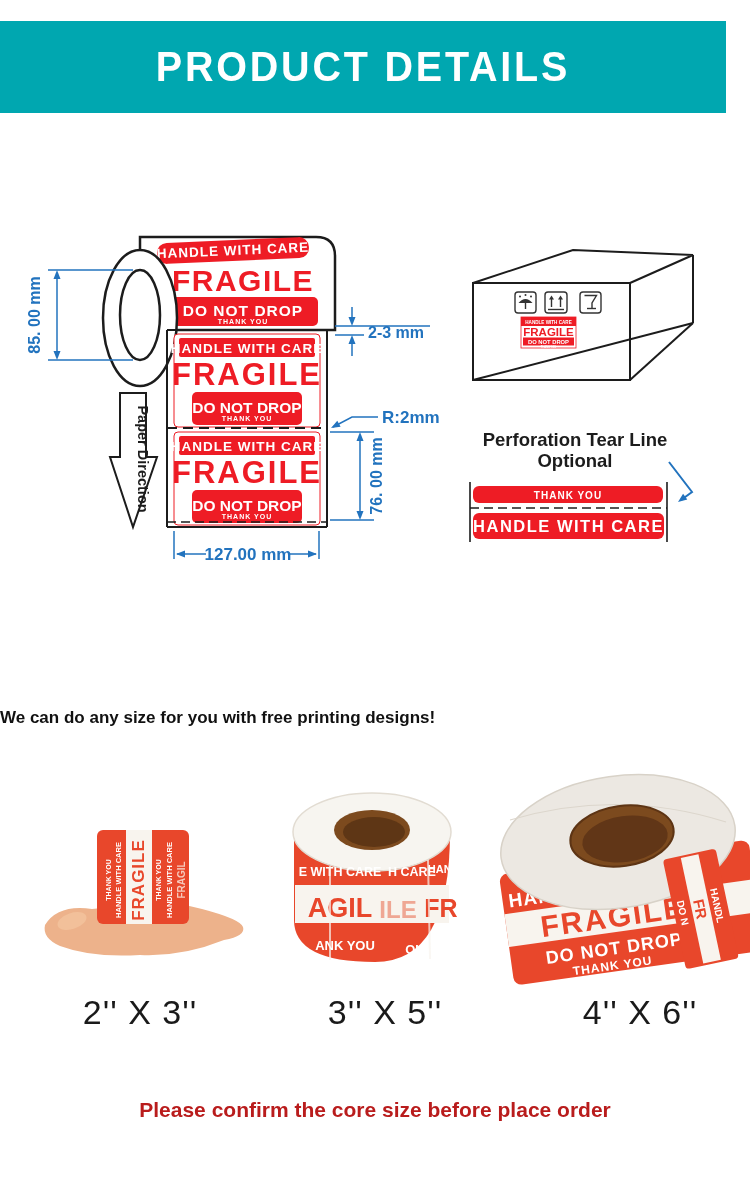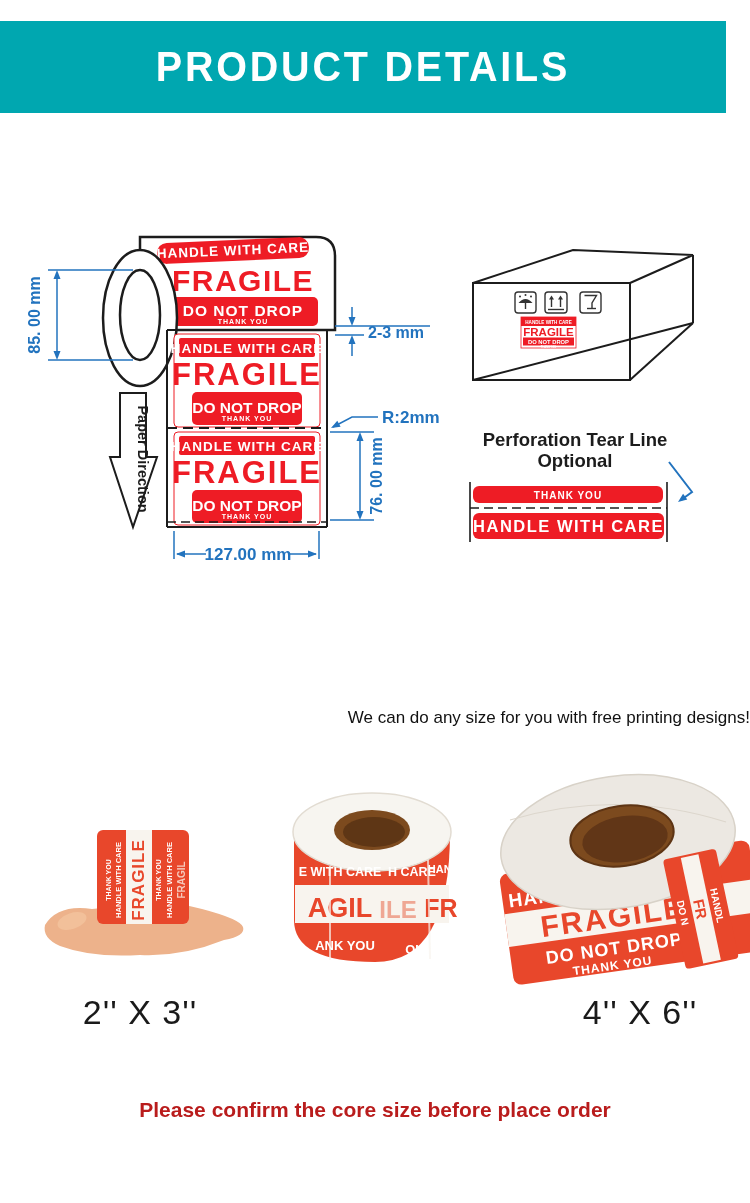--- a/index.html
+++ b/index.html
@@ -5,22 +5,22 @@
   html,body{margin:0;padding:0;background:#fff;}
   .page{position:relative;width:750px;height:1203px;background:#fff;overflow:hidden;
         font-family:"Liberation Sans",sans-serif;}
   .band{position:absolute;left:0;top:0;width:726px;height:92px;background:#00A7B0;margin-top:21px;}
   .band h1{margin:0;line-height:92px;text-align:center;color:#fff;font-size:42px;
            font-weight:bold;letter-spacing:3px;transform:scaleX(.94);}
   .diagram{position:absolute;left:0;top:225px;}
   .diagram text, .photos text{font-family:"Liberation Sans",sans-serif;}
   .headline{position:absolute;left:0;top:672px;width:750px;text-align:center;
             color:#F20D0D;font-size:23px;font-weight:bold;}
-  .subheadline{position:absolute;left:0;top:708px;width:750px;text-align:right;
-            color:#111;font-size:17px;font-weight:normal;}
+  .subheadline{position:absolute;left:0;top:708px;width:750px;text-align:left;
+            color:#111;font-size:17px;font-weight:bold;}
   .photos{position:absolute;left:0;top:770px;}
   .sizes{position:absolute;left:0;top:986px;width:750px;height:52px;}
   .size-cap{position:absolute;top:0;height:52px;line-height:52px;text-align:center;
             font-size:34px;color:#1a1a1a;letter-spacing:1px;}
   .size-1{left:0;width:280px;}
   .size-2{left:280px;width:210px;}
   .size-3{left:520px;width:240px;}
   .footer-note{position:absolute;left:0;top:1098px;width:750px;text-align:center;
             color:#b91c1c;font-size:21px;font-weight:bold;}
 </style>
@@ -248,18 +248,19 @@
         <text x="704" y="122" text-anchor="middle" fill="#fff" font-size="10" font-weight="bold">HANDL</text>
         <rect x="650" y="126" width="108" height="18" fill="#F8F4EE"></rect>
         <text x="704" y="141" text-anchor="middle" fill="#E8472B" font-size="15" font-weight="bold">FR</text>
         <text x="704" y="157" text-anchor="middle" fill="#fff" font-size="10" font-weight="bold">DO N</text>
       </g>
     </g>
   </svg>
 
   <div class="sizes">
     <span class="size-cap size-1">2'' X 3''</span>
+    <span class="size-cap size-2">3'' X 5''</span>
     <span class="size-cap size-3">4'' X 6''</span>
   </div>
 
   <div class="footer-note">Please confirm the core size before place order</div>
 
 </div>
 
 </body></html>

